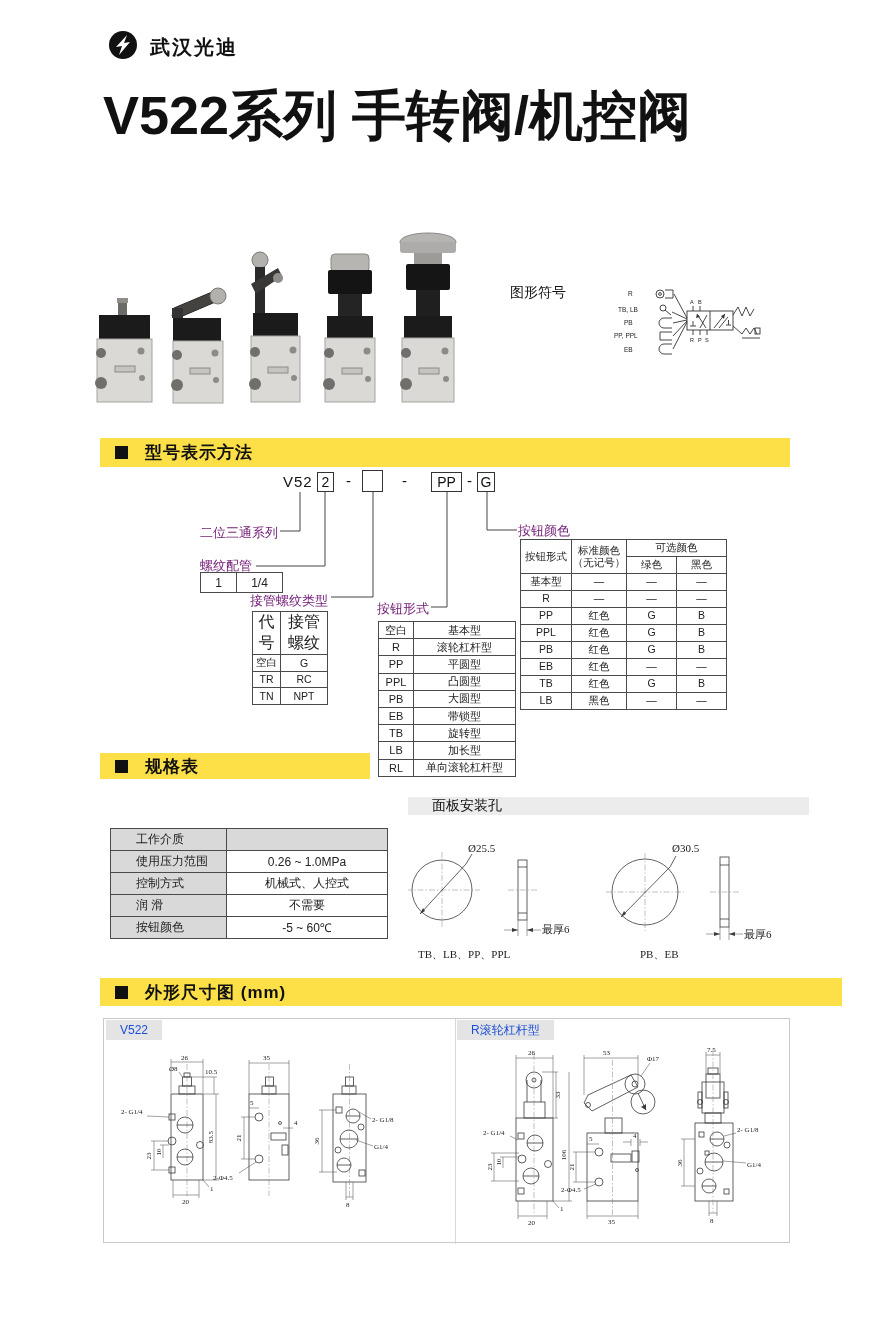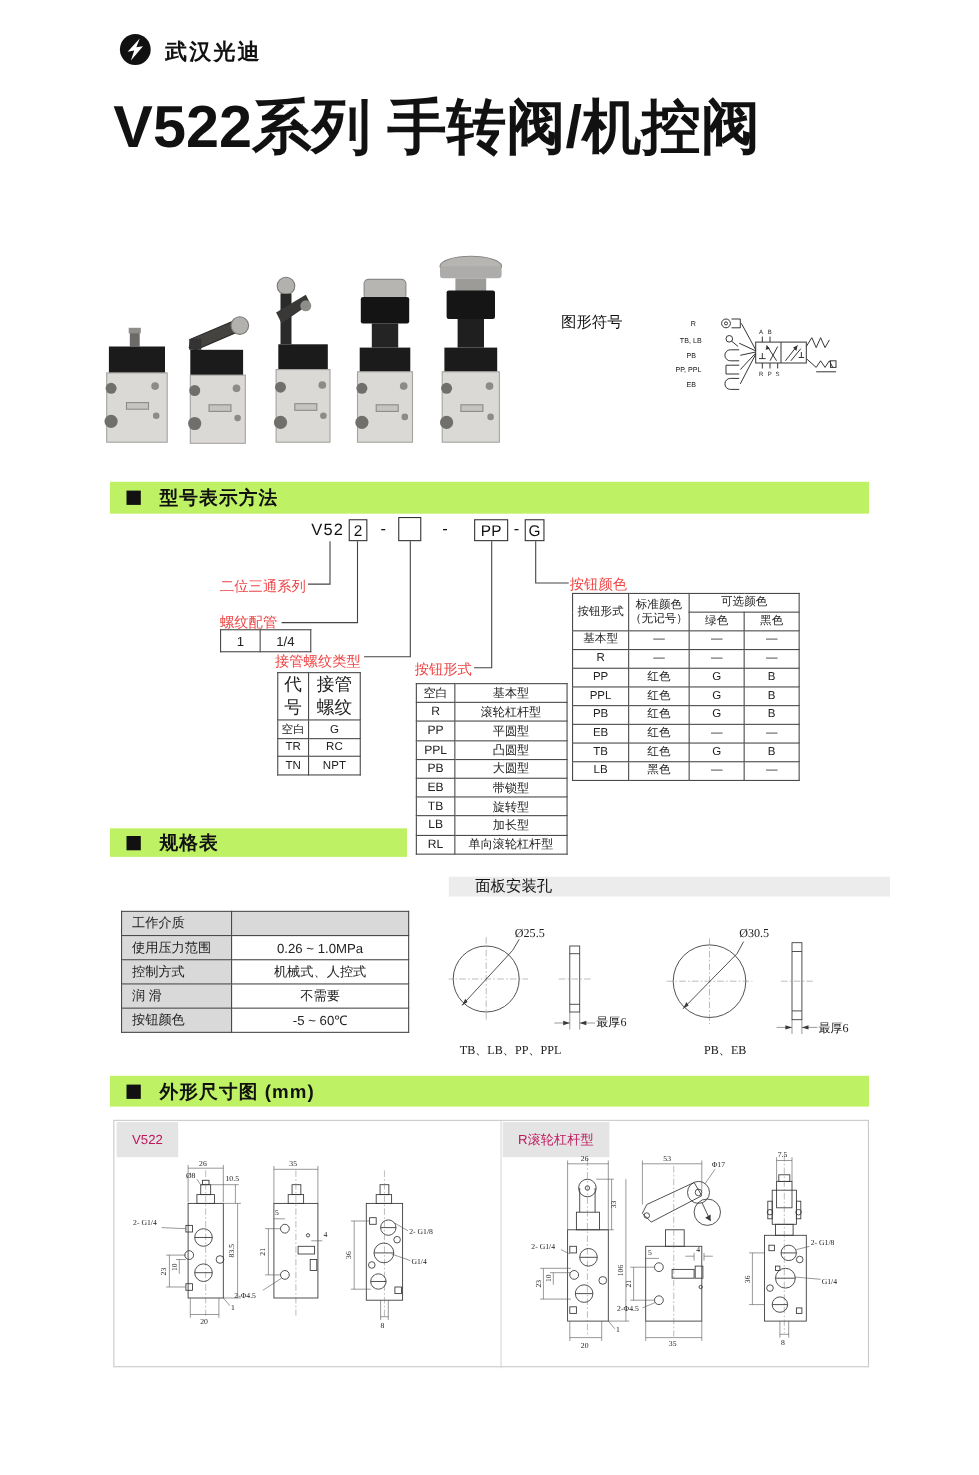--- a/index.html
+++ b/index.html
@@ -1,51 +1,51 @@
 <!DOCTYPE html>
 <html><head>
 <meta charset="utf-8">
 <style>
   html,body{margin:0;padding:0;background:#fff;}
   .page{position:relative;width:890px;height:1341px;background:#fff;overflow:hidden;
         font-family:"Liberation Sans",sans-serif;color:#111;}
   .abs{position:absolute;}
   
-  .secbar{background:#bef264;display:flex;align-items:center;}
+  .secbar{background:#fde047;display:flex;align-items:center;}
   .sq{width:13px;height:13px;background:#111;margin-left:15px;flex:0 0 auto;}
   .sectitle{font-size:17px;font-weight:bold;margin-left:17px;letter-spacing:1px;}
   .subbar{background:#ececec;font-family:"Liberation Serif",serif;font-size:14px;
           display:flex;align-items:center;padding-left:24px;}
   
   .company{font-size:20px;font-weight:bold;letter-spacing:2px;}
   .bigtitle{font-size:54px;font-weight:bold;letter-spacing:0px;white-space:nowrap;}
   
   .codetxt{font-size:15px;letter-spacing:1px;}
   .codebox{border:1.3px solid #333;display:flex;align-items:center;justify-content:center;
            font-size:14px;box-sizing:border-box;}
-  .lbl13{font-size:13px;color:#ef4444;white-space:nowrap;}
+  .lbl13{font-size:13px;color:#701a75;white-space:nowrap;}
   
   table.tbl{border-collapse:collapse;background:#fff;}
   .tbl td,.tbl th{border:1px solid #4a4a4a;text-align:center;font-weight:normal;padding:0;
                   color:#222;}
   .pipe td{width:34px;height:19px;font-size:12px;}
   .thr td{height:15.5px;font-size:10.5px;}
   .thr .c1{width:27px;} .thr .c2{width:46px;}
   .btn td{height:16.2px;font-size:11px;}
   .btn .c1{width:34px;} .btn .c2{width:101px;}
   .clr td,.clr th{height:16px;font-size:10.5px;line-height:1.05;}
   .clr .c1{width:50px;} .clr .c2{width:54px;} .clr .c3{width:49px;} .clr .c4{width:49px;}
   .spec td{height:21px;font-size:12px;}
-  .spec .lab{background:#d9d9d9;text-align:left;padding-left:9px;width:90px;}
+  .spec .lab{background:#d9d9d9;text-align:left;padding-left:25px;width:90px;}
   .spec .val{width:160px;}
   .spec .valg{background:#d9d9d9;}
   
   .dimbox{border:1px solid #c9c9c9;background:#fff;box-sizing:border-box;}
-  .tab{background:#e4e4e4;font-size:12px;color:#be185d;display:flex;align-items:center;
-       padding:0 14px;height:32px;}
+  .tab{background:#e4e4e4;font-size:12px;color:#1d4ed8;display:flex;align-items:center;
+       padding:0 14px;height:20px;}
   .divider{background:#d8d8d8;width:1px;}
   
   svg text{font-family:"Liberation Serif",serif;fill:#222;}
   .dim{font-size:7px;}
   .dimbig{font-size:11px;}
   .cadl{stroke:#3a3a3a;stroke-width:0.8;fill:none;}
   .cl{stroke:#777;stroke-width:0.45;stroke-dasharray:6 2 1.5 2;fill:none;}
   .thin{stroke:#555;stroke-width:0.55;fill:none;}
   .sym{stroke:#333;stroke-width:0.9;fill:none;}
   .symtxt{font-size:6.5px;font-family:"Liberation Sans",sans-serif;}
@@ -430,21 +430,21 @@
       <line class="thin" x1="298" y1="112" x2="312" y2="112"></line>
         <polygon points="312,112 306,110 306,114" fill="#3a3a3a" stroke="none"></polygon>
       <line class="thin" x1="321" y1="112" x2="335" y2="112"></line>
         <polygon points="321,112 327,110 327,114" fill="#3a3a3a" stroke="none"></polygon>
     </g>
     <text class="dimbig" x="264" y="30">Ø30.5</text>
     <text class="dimbig" x="336" y="116">最厚6</text>
     <text class="dimbig" x="232" y="136">PB、EB</text>
   </svg>
 
-  <div class="abs secbar" style="left:100px;top:978px;width:690px;height:28px">
+  <div class="abs secbar" style="left:100px;top:978px;width:742px;height:28px">
     <span class="sq"></span>
     <span class="sectitle">外形尺寸图 (mm)</span>
   </div>
 
   <div class="abs dimbox" style="left:103px;top:1018px;width:687px;height:225px">
     <div class="abs tab" style="left:2px;top:1px">V522</div>
     <div class="abs tab" style="left:353px;top:1px">R滚轮杠杆型</div>
     <div class="abs divider" style="left:351px;top:0;height:225px"></div>
   </div>
 

